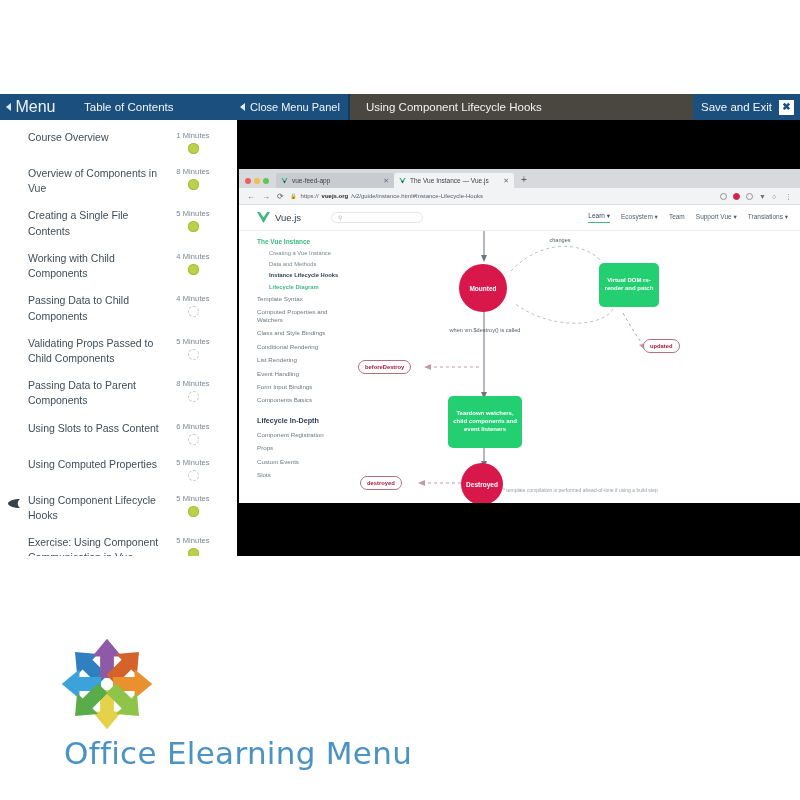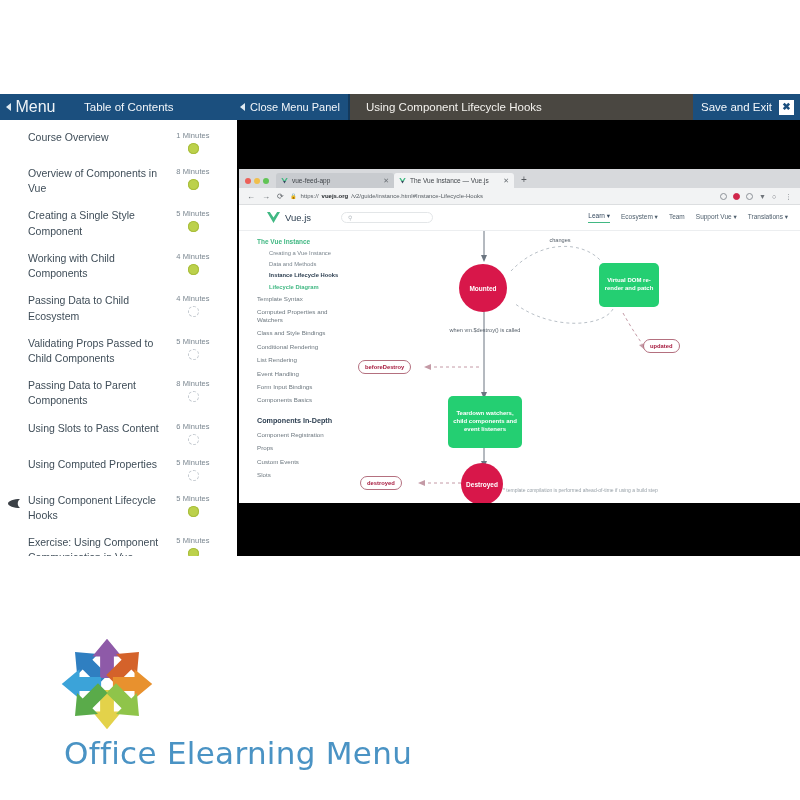--- a/index.html
+++ b/index.html
@@ -183,21 +183,21 @@
   .br-icons { display: flex; align-items: center; gap: 6px; }
   .bi { width: 7px; height: 7px; border-radius: 50%; border: 1px solid #8d9298; }
   .bi.red { background: #d0264a; border-color: #d0264a; }
   .bi.plain { border: none; font-size: 7px; color: #6f747a; line-height: 1; }
 
   
   .vue-head {
     height: 26px; background: #ffffff;
     border-bottom: 1px solid #eceef0;
     display: flex; align-items: center;
-    padding: 0 12px 0 28px; gap: 10px;
+    padding: 0 12px 0 18px; gap: 10px;
   }
   .vue-logo-wrap { display: flex; align-items: center; gap: 5px; }
   .vue-logo {
     width: 13px; height: 11px;
     background: #41b883;
     clip-path: polygon(0 0,50% 100%,100% 0,78% 0,50% 50%,22% 0);
   }
   .vue-name { font-size: 9.5px; color: #2c3e50; }
   .vue-search {
     width: 92px; height: 11px; margin-left: 20px;
@@ -329,35 +329,35 @@
           </span>
         </div>
         <div class="toc-item">
           <span class="toc-label">Overview of Components in Vue</span>
           <span class="toc-meta">
             <span class="toc-time">8 Minutes</span>
             <span class="dot done"></span>
           </span>
         </div>
         <div class="toc-item">
-          <span class="toc-label">Creating a Single Style Component</span>
+          <span class="toc-label">Creating a Single File Contents</span>
           <span class="toc-meta">
             <span class="toc-time">5 Minutes</span>
             <span class="dot done"></span>
           </span>
         </div>
         <div class="toc-item">
           <span class="toc-label">Working with Child Components</span>
           <span class="toc-meta">
             <span class="toc-time">4 Minutes</span>
             <span class="dot done"></span>
           </span>
         </div>
         <div class="toc-item">
-          <span class="toc-label">Passing Data to Child Ecosystem</span>
+          <span class="toc-label">Passing Data to Child Components</span>
           <span class="toc-meta">
             <span class="toc-time">4 Minutes</span>
             <span class="dot todo"></span>
           </span>
         </div>
         <div class="toc-item">
           <span class="toc-label">Validating Props Passed to Child Components</span>
           <span class="toc-meta">
             <span class="toc-time">5 Minutes</span>
             <span class="dot todo"></span>
@@ -478,21 +478,21 @@
               <div class="ds-sub cur">Instance Lifecycle Hooks</div>
               <div class="ds-sub green">Lifecycle Diagram</div>
               <div class="ds-top">Template Syntax</div>
               <div class="ds-top">Computed Properties and Watchers</div>
               <div class="ds-top">Class and Style Bindings</div>
               <div class="ds-top">Conditional Rendering</div>
               <div class="ds-top">List Rendering</div>
               <div class="ds-top">Event Handling</div>
               <div class="ds-top">Form Input Bindings</div>
               <div class="ds-top">Components Basics</div>
-              <div class="ds-sec">Components In-Depth</div>
+              <div class="ds-sec">Lifecycle In-Depth</div>
               <div class="ds-top">Component Registration</div>
               <div class="ds-top">Props</div>
               <div class="ds-top">Custom Events</div>
               <div class="ds-top">Slots</div>
             </div>
 
           <div class="diagram">
             <svg class="dsvg" width="440" height="268" viewBox="0 0 440 268">
 
               <line x1="133" y1="0" x2="133" y2="26" stroke="#6b7580" stroke-width="1"></line>

